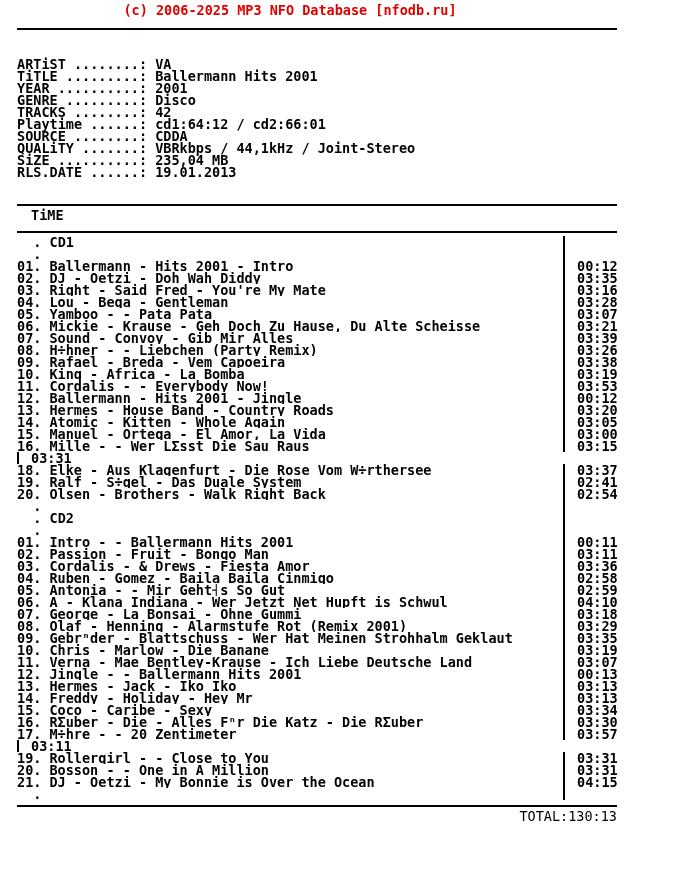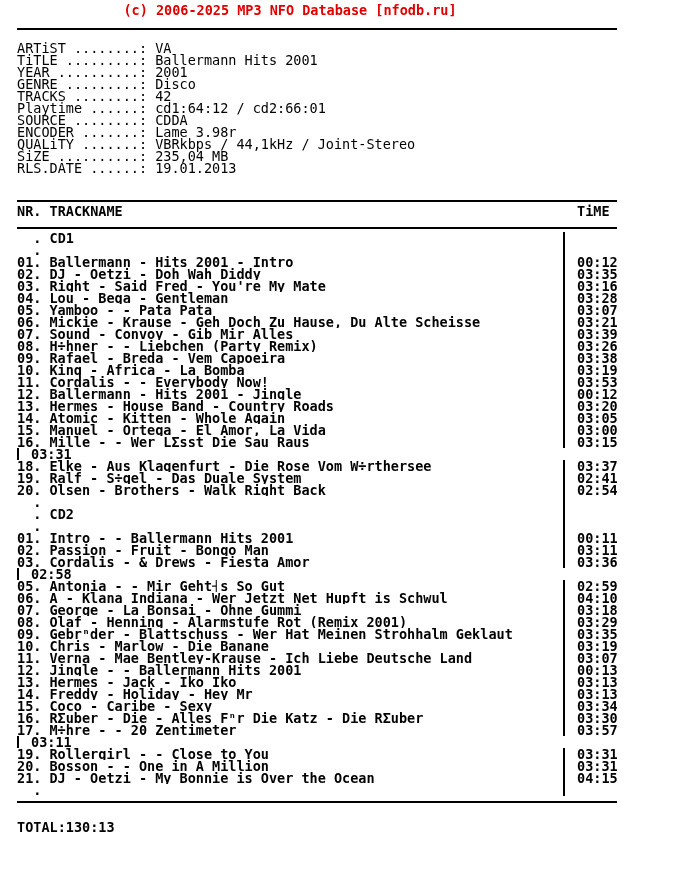--- a/index.html
+++ b/index.html
@@ -9,66 +9,64 @@
     font-size:13.5px;line-height:12px;color:#000;
     -webkit-font-smoothing:none;
   }
   .page{position:absolute;top:0;left:0;width:696px;height:876px;}
   .copyright{
     margin-top:4px;width:580px;text-align:center;
     font-weight:bold;white-space:pre;
   }
   .hr{border-top:2px solid #000;width:600px;margin-left:17px;height:0;}
   .hr-top{margin-top:12px;}
-  .meta-block{margin-left:17px;margin-top:12px;font-weight:normal;}
+  .meta-block{margin-left:17px;margin-top:28px;font-weight:bold;}
   .meta-row{height:12px;white-space:pre;}
   .meta-label{white-space:pre;}
   .meta-value{white-space:pre;margin-left:8.1px;}
   .hr-tablehead-top{margin-top:26px;}
   .cols-row{margin-left:17px;margin-top:3px;height:12px;display:flex;font-weight:bold;}
   .cols-row .name-cell{width:546px;white-space:pre;}
   .cols-row .time-head{padding-left:14px;white-space:pre;}
   .hr-tablehead-bottom{margin-top:10px;}
   .tl-body{margin-left:17px;margin-top:3px;font-weight:bold;}
   .line{display:flex;height:12px;align-items:stretch;}
   .name-cell{width:546px;white-space:pre;overflow:hidden;}
   .time-cell{border-left:2px solid #000;padding-left:12px;white-space:pre;min-height:12px;}
   .track-nr{white-space:pre;}
   .track-name{white-space:pre;margin-left:8.1px;}
   .hr-bottom{margin-top:5px;}
-  .total-row{margin-left:17px;width:600px;margin-top:18px;height:12px;
-    font-weight:bold;white-space:pre;}
+  .total-row{margin-left:17px;width:600px;margin-top:3px;height:12px;
+    text-align:right;font-weight:normal;white-space:pre;}
 </style>
 </head>
 <body>
 
 <div class="page">
 
   <div class="copyright" style="color: rgb(224, 0, 0);">(c) 2006-2025 MP3 NFO Database [nfodb.ru]</div>
 
   <div class="hr hr-top"></div>
 
   <div class="meta-block">
       <div class="meta-row"><span class="meta-label">ARTiST ........:</span><span class="meta-value">VA</span></div>
       <div class="meta-row"><span class="meta-label">TiTLE .........:</span><span class="meta-value">Ballermann Hits 2001</span></div>
       <div class="meta-row"><span class="meta-label">YEAR ..........:</span><span class="meta-value">2001</span></div>
       <div class="meta-row"><span class="meta-label">GENRE .........:</span><span class="meta-value">Disco</span></div>
       <div class="meta-row"><span class="meta-label">TRACKS ........:</span><span class="meta-value">42</span></div>
       <div class="meta-row"><span class="meta-label">Playtime ......:</span><span class="meta-value">cd1:64:12 / cd2:66:01</span></div>
       <div class="meta-row"><span class="meta-label">SOURCE ........:</span><span class="meta-value">CDDA</span></div>
-      <div class="meta-row"><span class="meta-label">ENCODER .......:</span><span class="meta-value">Lame 3.98r</span></div>
       <div class="meta-row"><span class="meta-label">QUALiTY .......:</span><span class="meta-value">VBRkbps / 44,1kHz / Joint-Stereo</span></div>
       <div class="meta-row"><span class="meta-label">SiZE ..........:</span><span class="meta-value">235,04 MB</span></div>
       <div class="meta-row"><span class="meta-label">RLS.DATE ......:</span><span class="meta-value">19.01.2013</span></div>
     </div>
 
   <div class="hr hr-tablehead-top"></div>
 
   <div class="cols-row">
-    <div class="name-cell">NR. TRACKNAME</div>
     <div class="time-head">TiME</div>
   </div>
 
   <div class="hr hr-tablehead-bottom"></div>
 
   <div class="tl-body">
       <div class="line">
         <div class="name-cell"><span>  . CD1</span></div>
         <div class="time-cell"></div>
       </div>
@@ -173,20 +171,21 @@
       </div>
       <div class="line">
         <div class="name-cell"><span class="track-nr">02.</span><span class="track-name">Passion - Fruit - Bongo Man</span></div>
         <div class="time-cell"><span>03:11</span></div>
       </div>
       <div class="line">
         <div class="name-cell"><span class="track-nr">03.</span><span class="track-name">Cordalis - &amp; Drews - Fiesta Amor</span></div>
         <div class="time-cell"><span>03:36</span></div>
       </div>
       <div class="line">
+        <div class="name-cell"><span class="track-nr">04.</span><span class="track-name">Ruben - Gomez - Baila Baila Cinmigo</span></div>
         <div class="time-cell"><span>02:58</span></div>
       </div>
       <div class="line">
         <div class="name-cell"><span class="track-nr">05.</span><span class="track-name">Antonia - - Mir Geht┤s So Gut</span></div>
         <div class="time-cell"><span>02:59</span></div>
       </div>
       <div class="line">
         <div class="name-cell"><span class="track-nr">06.</span><span class="track-name">A - Klana Indiana - Wer Jetzt Net Hupft is Schwul</span></div>
         <div class="time-cell"><span>04:10</span></div>
       </div>

